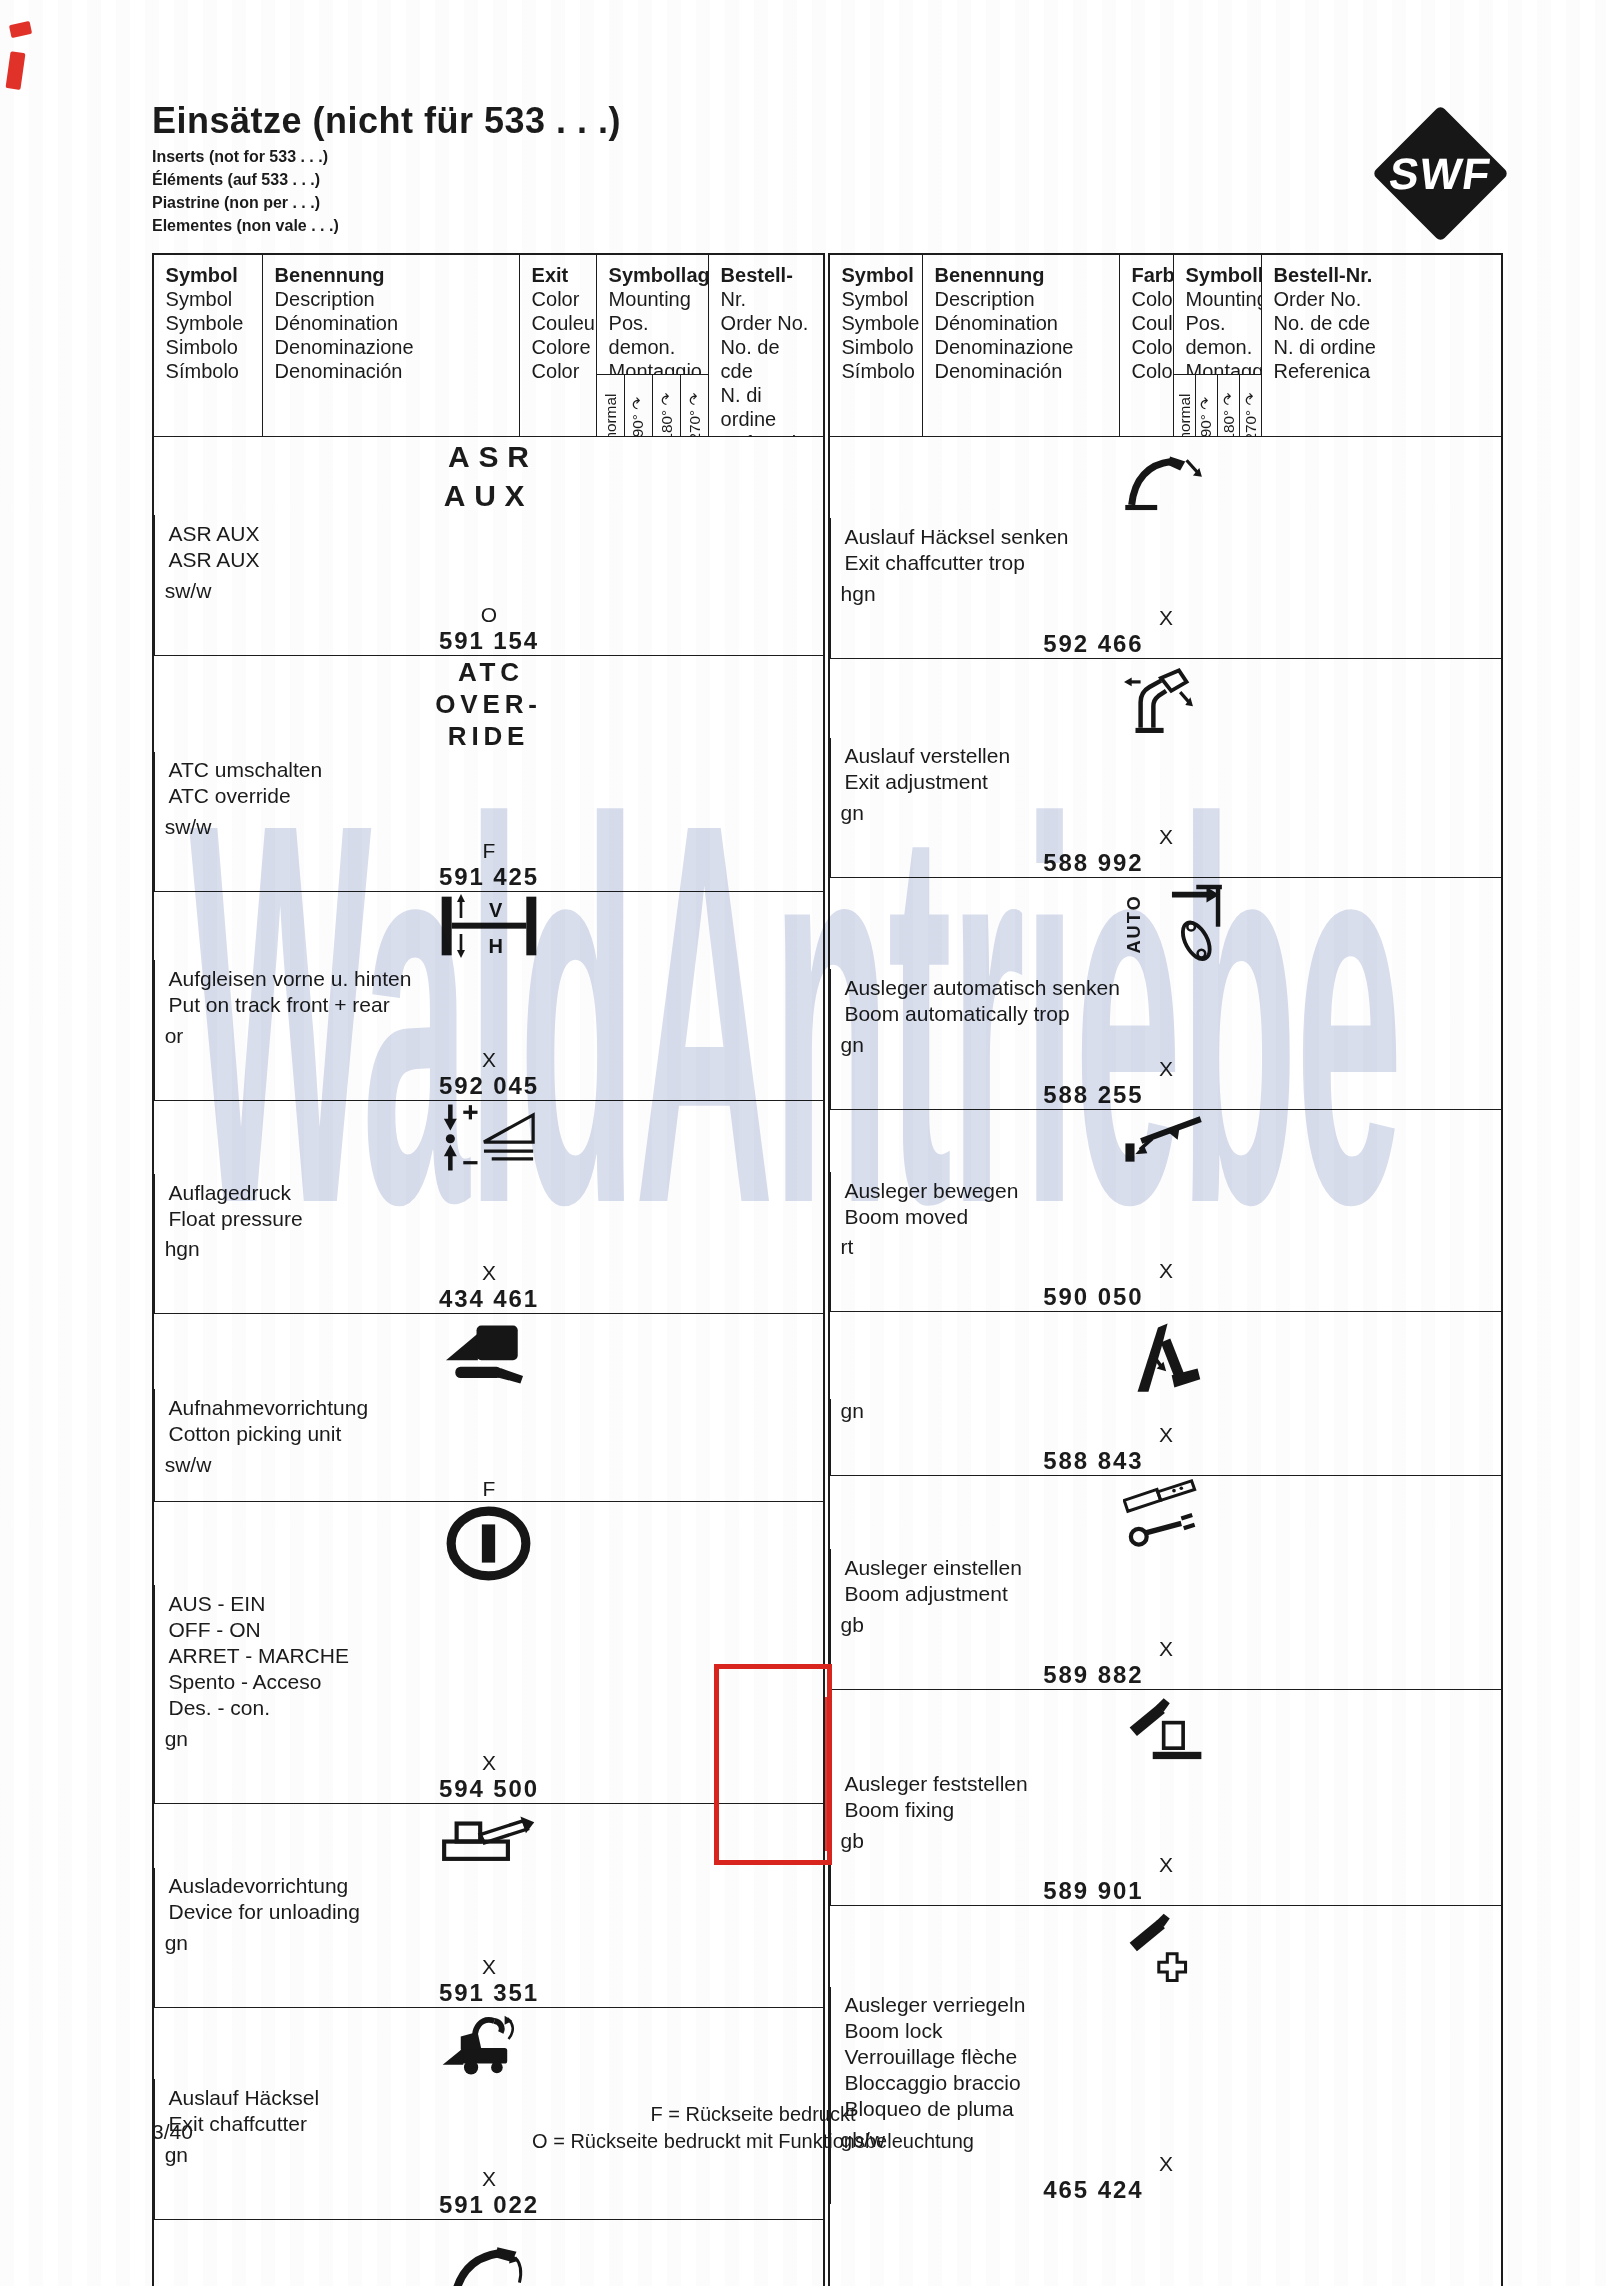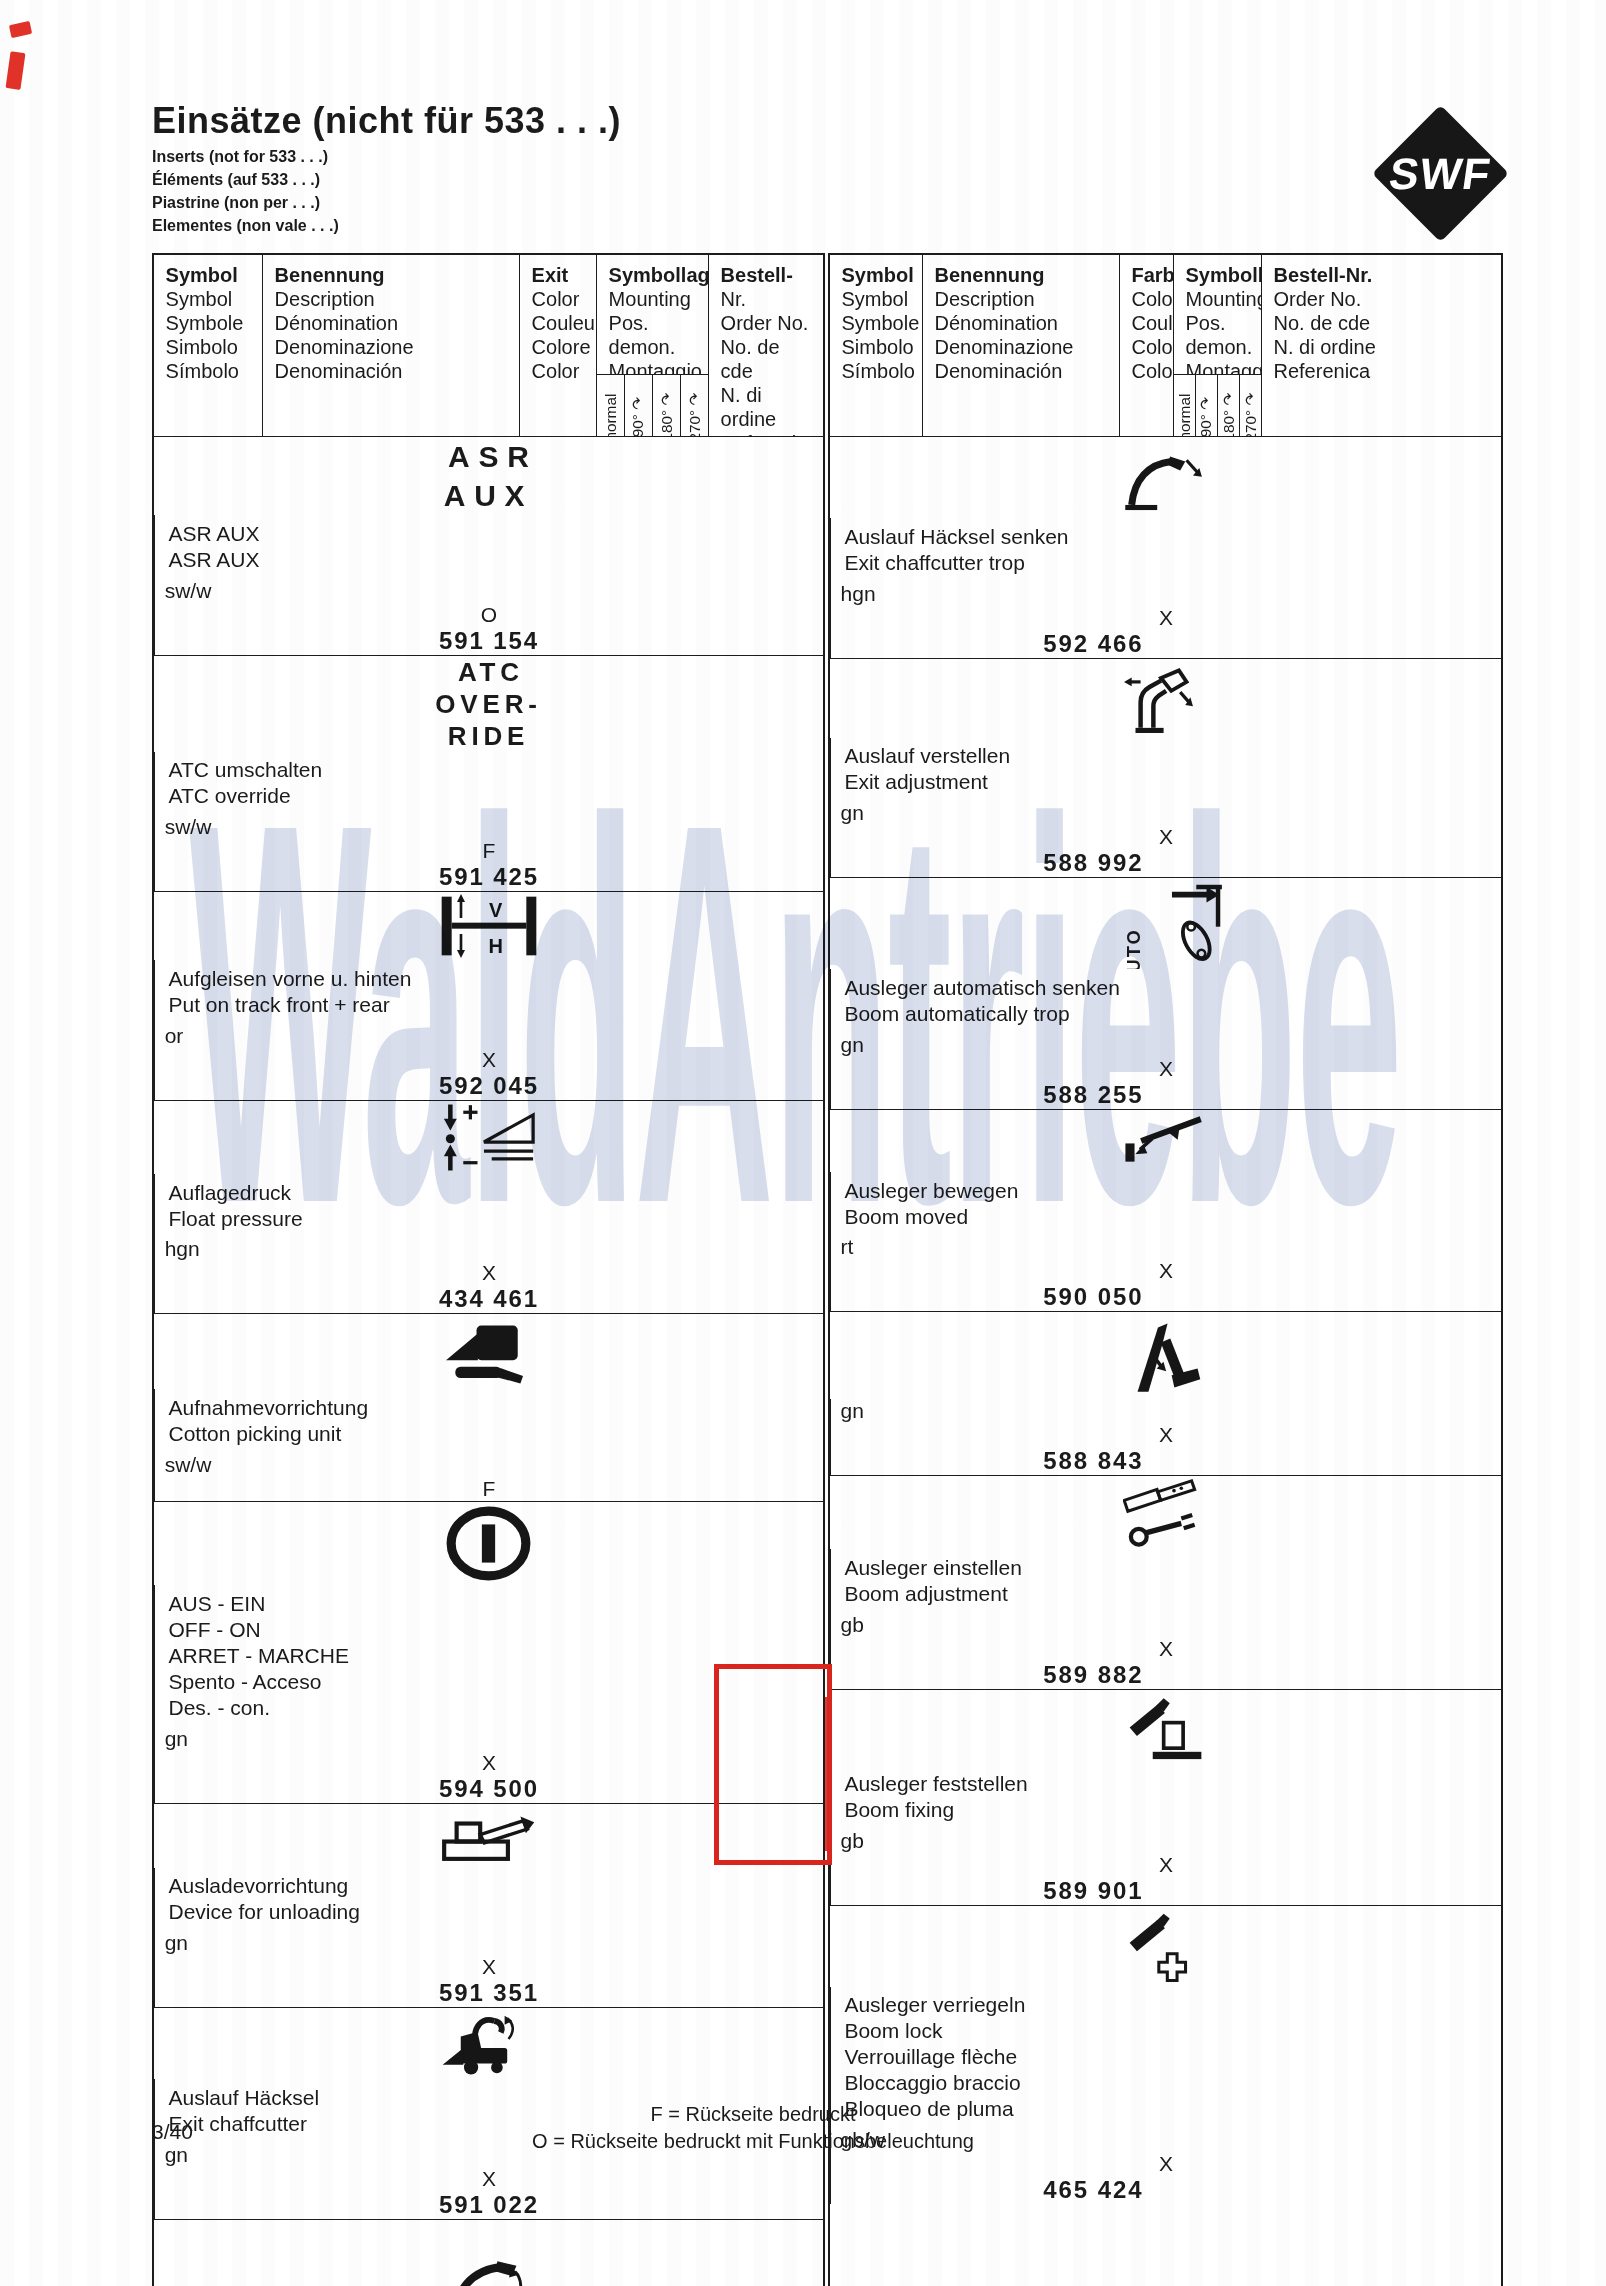--- a/index.html
+++ b/index.html
@@ -24,21 +24,21 @@
   .hd{grid-template-rows:119px 62px;}
   .hd .cell{border-left:1.9px solid #1c1c1c;padding:7.7px 5.8px 0 11.6px;font-size:20px;line-height:24px;}
   .hd .cell:first-child{border-left:none;}
   .hd .span2{grid-row:1/3;}
   .hd .ml::first-line{font-weight:bold;}
   .hd .subhead{grid-column:4/8;grid-row:1;}
   .hd .sub{grid-row:2;border-top:1.9px solid #1c1c1c;display:flex;align-items:flex-end;justify-content:center;padding:0 0 2.9px 0;}
   .vlab{transform:rotate(-90deg) translateX(3.9px);transform-origin:center;white-space:nowrap;font-size:15.4px;}
   .row{display:grid;border-top:1.9px solid #1c1c1c;}
   .row .cell{border-left:1.9px solid #1c1c1c;box-sizing:border-box;min-width:0;}
-  .row .cell:first-child{border-left:none;align-items:flex-end;}
+  .row .cell:first-child{border-left:none;}
   .cell{overflow:hidden;}
   .s{display:flex;align-items:center;justify-content:center;}
   .d{display:flex;flex-direction:column;justify-content:center;padding:5.8px 3.9px 5.8px 13.5px;font-size:21px;line-height:26px;}
   .f{display:flex;align-items:center;padding-left:9.7px;font-size:21px;}
   .m{display:flex;align-items:center;justify-content:center;font-size:21px;}
   .o{display:flex;align-items:center;justify-content:center;font-size:24px;font-weight:bold;letter-spacing:1.9px;}
   .r .o{padding-right:145px;}
   .ml{white-space:pre-line;}
   .symtxt{font-weight:bold;text-align:center;white-space:pre-line;}
   .t-asr{font-size:30px;letter-spacing:8.7px;line-height:39px;text-indent:8.7px;}

